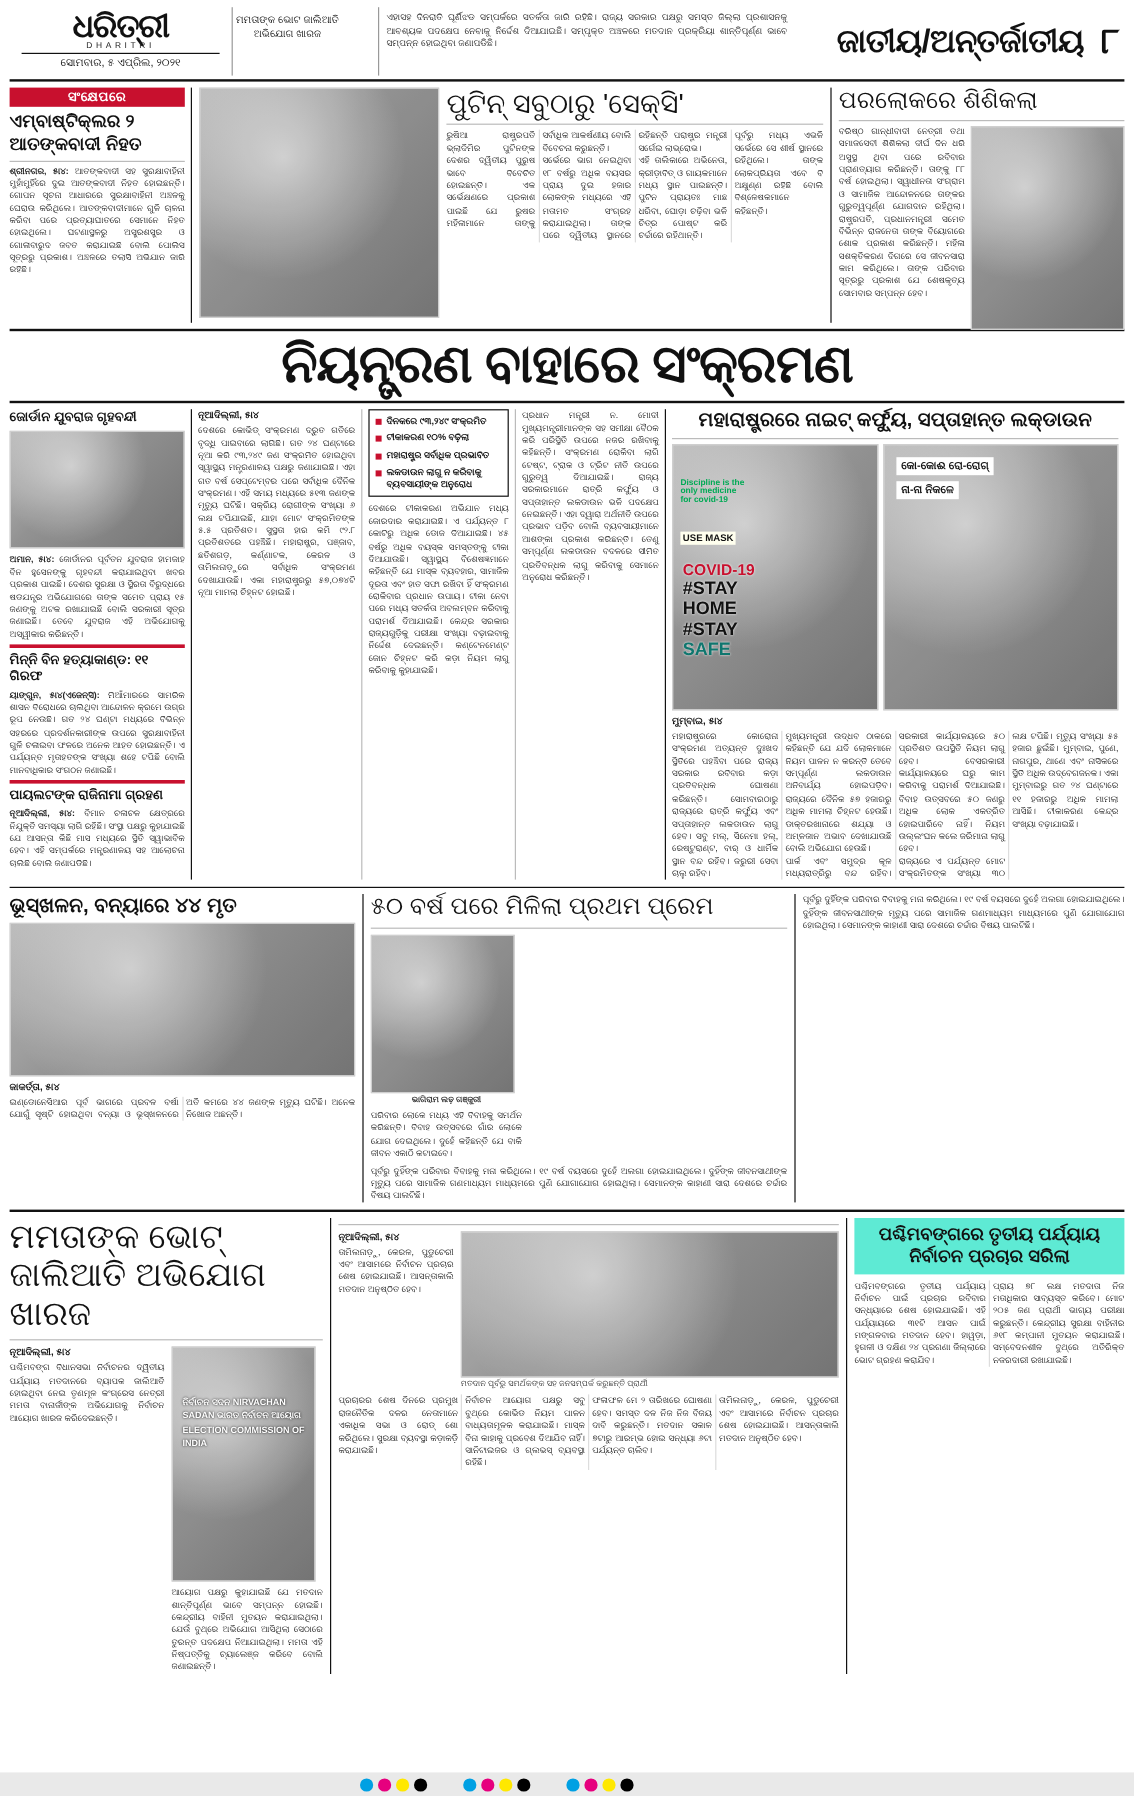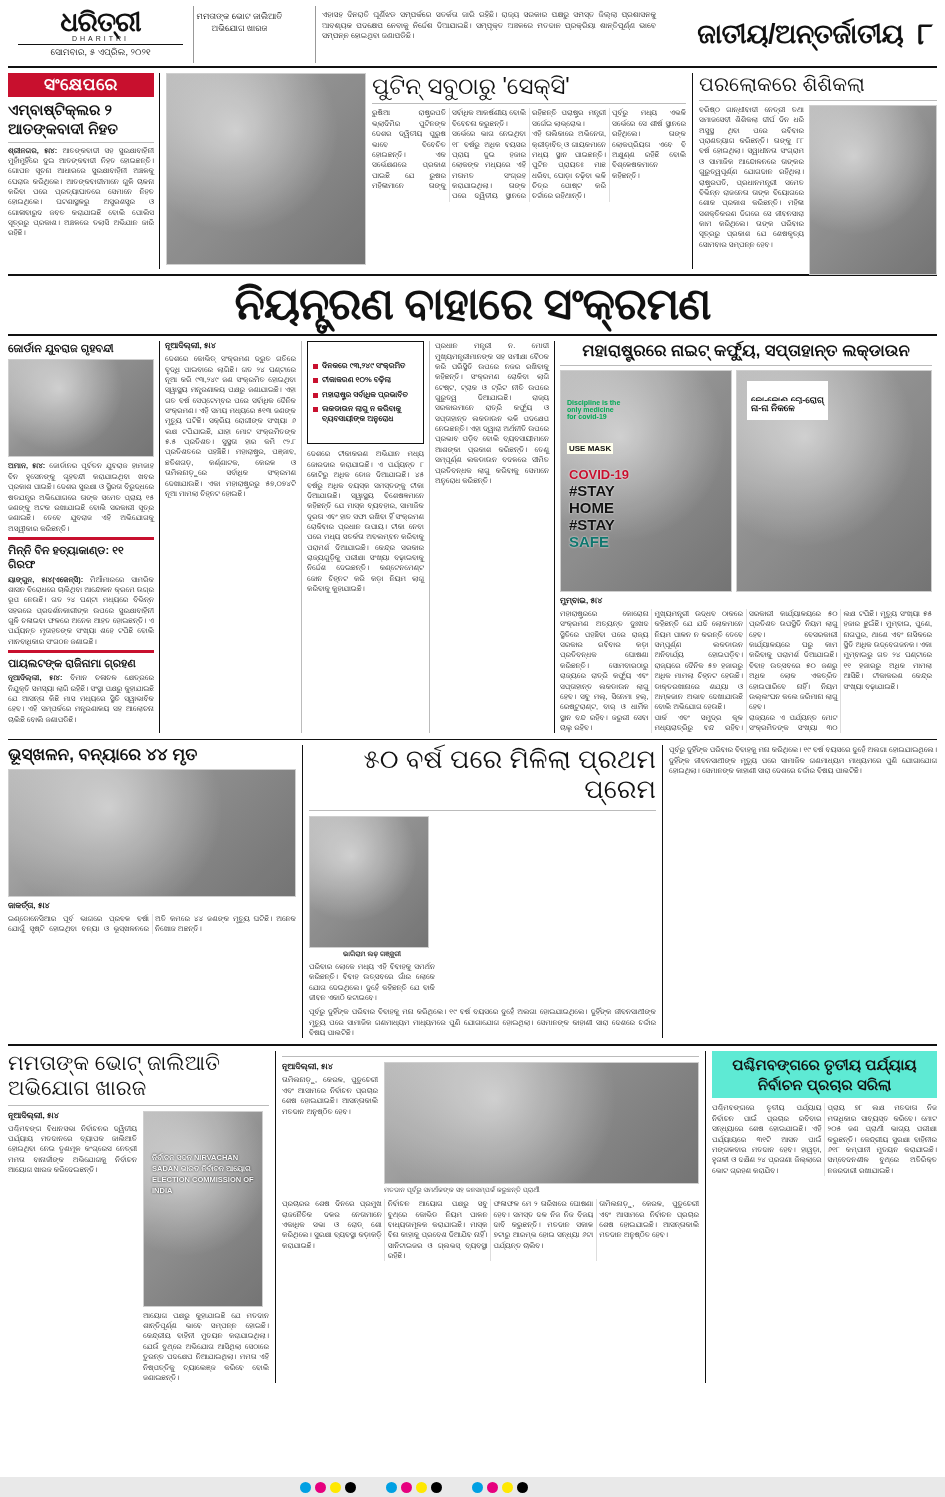--- a/index.html
+++ b/index.html
@@ -72,21 +72,21 @@
     opacity: .95;
   }
   .photo .cap-in { position: relative; z-index: 2; }
 
   
   .toprow { display: flex; margin-top: 5px; height: 196px; }
   .top-left {
     width: 152px; padding-right: 5px; border-right: 1px solid #111;
   }
   .sanksepare {
-    background: #c8102e; color: #fff; font-size: 17px; font-weight: bold;
+    background: #c8102e; color: #fff; font-size: 11px; font-weight: bold;
     text-align: center; padding: 2px 0; letter-spacing: .5px;
   }
   .brief-title { font-size: 15px; font-weight: bold; line-height: 1.25; margin: 4px 0 3px; }
   .top-mid { flex: 1; padding: 0 6px; display: flex; }
   .putin-photo { width: 200px; height: 192px; }
   .putin-text { flex: 1; padding-left: 6px; }
   .top-right { width: 245px; padding-left: 6px; border-left: 1px solid #111; }
 
   
   .banner {
@@ -96,21 +96,21 @@
 
   
   .main { display: flex; margin-top: 5px; }
   .col { padding: 0 5px; }
   .c1 { width: 152px; border-right: 1px solid #111; padding-left: 0; }
   .c2 { width: 142px; border-right: 1px solid #bbb; }
   .c3 { width: 128px; border-right: 1px solid #bbb; }
   .c4 { width: 125px; border-right: 1px solid #111; }
   .c5 { flex: 1; }
 
-  .kv-box { border: 1px solid #111; padding: 19px 5px; margin-bottom: 5px; }
+  .kv-box { border: 1px solid #111; padding: 4px 5px; margin-bottom: 5px; }
   .kv-item { font-size: 7.6px; font-weight: bold; line-height: 1.35; margin-bottom: 4px; position: relative; padding-left: 9px; }
   .kv-item:last-child { margin-bottom: 0; }
   .kv-item::before {
     content: ""; position: absolute; left: 0; top: 3px;
     width: 5px; height: 5px; background: #c8102e;
   }
 
   .headshot { width: 100%; height: 98px; }
 
   .covid-head { font-size: 16.5px; font-weight: bold; text-align: center; line-height: 1.2; }
@@ -268,21 +268,21 @@
             <span>COVID-19</span><br>
             <span style="color:#111;font-size:15px">#STAY</span><br>
             <span style="color:#111;font-size:15px">HOME</span><br>
             <span style="color:#111;font-size:15px">#STAY</span><br>
             <span style="color:#0f766e;font-size:15px">SAFE</span>
           </div>
           <div class="cap-in" style="position:absolute;left:6px;top:72px;color:#111;font-size:8px;font-weight:bold;z-index:3;background:#ffe;padding:1px 2px">USE MASK</div>
           <div class="cap-in" style="position:absolute;left:6px;top:28px;color:#0a5;font-size:7px;font-weight:bold;z-index:3;width:54px">Discipline is the only medicine for covid-19</div>
         </div>
         <div class="photo covid-photo-r">
-          <div class="cap-in" style="position:absolute;left:10px;top:10px;background:#fff;color:#111;font-size:9px;font-weight:bold;padding:14px 4px;z-index:3">କୋ-କୋଈ ରୋ-ରୋଗ୍‌</div>
+          <div class="cap-in" style="position:absolute;left:10px;top:10px;background:#fff;color:#111;font-size:9px;font-weight:bold;padding:2px 4px;z-index:3">କୋ-କୋଈ ରୋ-ରୋଗ୍‌</div>
           <div class="cap-in" style="position:absolute;left:10px;top:30px;background:#fff;color:#111;font-size:9px;font-weight:bold;padding:2px 4px;z-index:3">ନା-ନା ନିକଳେ</div>
         </div>
       </div>
       <div class="dateline" style="margin-top:4px">ମୁମ୍ବାଇ, ୫ା୪</div>
       <div class="four-col">
         <div class="body-text">ମହାରାଷ୍ଟ୍ରରେ କୋରୋନା ସଂକ୍ରମଣ ଅତ୍ୟନ୍ତ ଦୁଃଖଦ ସ୍ଥିତିରେ ପହଞ୍ଚିବା ପରେ ରାଜ୍ୟ ସରକାର ରବିବାର କଡ଼ା ପ୍ରତିବନ୍ଧକ ଘୋଷଣା କରିଛନ୍ତି। ସୋମବାରଠାରୁ ରାଜ୍ୟରେ ରାତ୍ରି କର୍ଫ୍ୟୁ ଏବଂ ସପ୍ତାହାନ୍ତ ଲକଡାଉନ ଲାଗୁ ହେବ। ସବୁ ମଲ୍‌, ସିନେମା ହଲ୍‌, ରେଷ୍ଟୁରାଣ୍ଟ, ବାର୍‌ ଓ ଧାର୍ମିକ ସ୍ଥାନ ବନ୍ଦ ରହିବ। ଜରୁରୀ ସେବା ଚାଲୁ ରହିବ।</div>
         <div class="body-text">ମୁଖ୍ୟମନ୍ତ୍ରୀ ଉଦ୍ଧବ ଠାକରେ କହିଛନ୍ତି ଯେ ଯଦି ଲୋକମାନେ ନିୟମ ପାଳନ ନ କରନ୍ତି ତେବେ ସମ୍ପୂର୍ଣ୍ଣ ଲକଡାଉନ ଅନିବାର୍ଯ୍ୟ ହୋଇପଡ଼ିବ। ରାଜ୍ୟରେ ଦୈନିକ ୫୭ ହଜାରରୁ ଅଧିକ ମାମଲା ଚିହ୍ନଟ ହେଉଛି। ଡାକ୍ତରଖାନାରେ ଶଯ୍ୟା ଓ ଅମ୍ଳଜାନ ଅଭାବ ଦେଖାଯାଉଛି ବୋଲି ଅଭିଯୋଗ ହେଉଛି।</div>
         <div class="body-text">ପାର୍କ ଏବଂ ସମୁଦ୍ର କୂଳ ମଧ୍ୟରାତ୍ରିରୁ ବନ୍ଦ ରହିବ। ସରକାରୀ କାର୍ଯ୍ୟାଳୟରେ ୫୦ ପ୍ରତିଶତ ଉପସ୍ଥିତି ନିୟମ ଲାଗୁ ହେବ। ବେସରକାରୀ କାର୍ଯ୍ୟାଳୟରେ ଘରୁ କାମ କରିବାକୁ ପରାମର୍ଶ ଦିଆଯାଇଛି। ବିବାହ ଉତ୍ସବରେ ୫୦ ଜଣରୁ ଅଧିକ ଲୋକ ଏକତ୍ରିତ ହୋଇପାରିବେ ନାହିଁ। ନିୟମ ଉଲ୍ଲଂଘନ କଲେ ଜରିମାନା ଲାଗୁ ହେବ।</div>
         <div class="body-text">ରାଜ୍ୟରେ ଏ ପର୍ଯ୍ୟନ୍ତ ମୋଟ ସଂକ୍ରମିତଙ୍କ ସଂଖ୍ୟା ୩୦ ଲକ୍ଷ ଟପିଛି। ମୃତ୍ୟୁ ସଂଖ୍ୟା ୫୫ ହଜାର ଛୁଇଁଛି। ମୁମ୍ବାଇ, ପୁଣେ, ନାଗପୁର, ଥାଣେ ଏବଂ ନାସିକରେ ସ୍ଥିତି ଅଧିକ ଉଦ୍‌ବେଗଜନକ। ଏକା ମୁମ୍ବାଇରୁ ଗତ ୨୪ ଘଣ୍ଟାରେ ୧୧ ହଜାରରୁ ଅଧିକ ମାମଲା ଆସିଛି। ଟୀକାକରଣ କେନ୍ଦ୍ର ସଂଖ୍ୟା ବଢ଼ାଯାଇଛି।</div>
       </div>
@@ -293,41 +293,41 @@
     <div class="s2a">
       <div class="hl-m">ଭୂସ୍ଖଳନ, ବନ୍ୟାରେ ୪୪ ମୃତ</div>
       <div class="photo landslide-photo"></div>
       <div class="dateline" style="margin-top:4px">ଜାକର୍ତ୍ତା, ୫ା୪</div>
       <div class="two-col">
         <div class="body-text">ଇଣ୍ଡୋନେସିଆର ପୂର୍ବ ଭାଗରେ ପ୍ରବଳ ବର୍ଷା ଯୋଗୁଁ ସୃଷ୍ଟି ହୋଇଥିବା ବନ୍ୟା ଓ ଭୂସ୍ଖଳନରେ ଅତି କମରେ ୪୪ ଜଣଙ୍କ ମୃତ୍ୟୁ ଘଟିଛି। ଅନେକ ନିଖୋଜ ଅଛନ୍ତି।</div>
       </div>
     </div>
 
     <div class="s2b">
-      <div class="hl-l" style="font-size:26px;text-align:right">୫୦ ବର୍ଷ ପରେ ମିଳିଲା ପ୍ରଥମ ପ୍ରେମ</div>
+      <div class="hl-l" style="font-size:20px;text-align:left">୫୦ ବର୍ଷ ପରେ ମିଳିଲା ପ୍ରଥମ ପ୍ରେମ</div>
       <div class="hairline" style="margin:5px 0"></div>
       <div style="display:flex;gap:6px">
         <div style="width:126px">
           <div class="photo old-man-photo"></div>
           <div class="caption" style="text-align:center;font-weight:bold">ଭାଗିରାମ ଲଢ଼ ଗଞ୍ଜୁରୀ</div>
           <div class="body-text" style="margin-top:3px">ପରିବାର ଲୋକେ ମଧ୍ୟ ଏହି ବିବାହକୁ ସମର୍ଥନ କରିଛନ୍ତି। ବିବାହ ଉତ୍ସବରେ ଗାଁର ଲୋକେ ଯୋଗ ଦେଇଥିଲେ। ଦୁହେଁ କହିଛନ୍ତି ଯେ ବାକି ଜୀବନ ଏକାଠି କଟାଇବେ।</div>
         </div>
       </div>
       <div class="body-text" style="margin-top:4px">ପୂର୍ବରୁ ଦୁହିଁଙ୍କ ପରିବାର ବିବାହକୁ ମନା କରିଥିଲେ। ୧୯ ବର୍ଷ ବୟସରେ ଦୁହେଁ ଅଲଗା ହୋଇଯାଇଥିଲେ। ଦୁହିଁଙ୍କ ଜୀବନସାଥୀଙ୍କ ମୃତ୍ୟୁ ପରେ ସାମାଜିକ ଗଣମାଧ୍ୟମ ମାଧ୍ୟମରେ ପୁଣି ଯୋଗାଯୋଗ ହୋଇଥିଲା। ସେମାନଙ୍କ କାହାଣୀ ସାରା ଦେଶରେ ଚର୍ଚ୍ଚାର ବିଷୟ ପାଲଟିଛି।</div>
     </div>
 
     <div class="s2c">
       <div class="body-text">ପୂର୍ବରୁ ଦୁହିଁଙ୍କ ପରିବାର ବିବାହକୁ ମନା କରିଥିଲେ। ୧୯ ବର୍ଷ ବୟସରେ ଦୁହେଁ ଅଲଗା ହୋଇଯାଇଥିଲେ। ଦୁହିଁଙ୍କ ଜୀବନସାଥୀଙ୍କ ମୃତ୍ୟୁ ପରେ ସାମାଜିକ ଗଣମାଧ୍ୟମ ମାଧ୍ୟମରେ ପୁଣି ଯୋଗାଯୋଗ ହୋଇଥିଲା। ସେମାନଙ୍କ କାହାଣୀ ସାରା ଦେଶରେ ଚର୍ଚ୍ଚାର ବିଷୟ ପାଲଟିଛି।</div>
     </div>
   </div>
 
   <div class="sec3">
 
     <div class="s3a">
-      <div class="hl-l" style="font-size:21px">ମମତାଙ୍କ ଭୋଟ୍ ଜାଲିଆତି ଅଭିଯୋଗ ଖାରଜ</div>
+      <div class="hl-l" style="font-size:28px">ମମତାଙ୍କ ଭୋଟ୍ ଜାଲିଆତି ଅଭିଯୋଗ ଖାରଜ</div>
       <div class="hairline" style="margin:5px 0"></div>
       <div style="display:flex;gap:6px">
         <div style="flex:1">
           <div class="dateline">ନୂଆଦିଲ୍ଲୀ, ୫ା୪</div>
           <div class="body-text">ପଶ୍ଚିମବଙ୍ଗ ବିଧାନସଭା ନିର୍ବାଚନର ଦ୍ୱିତୀୟ ପର୍ଯ୍ୟାୟ ମତଦାନରେ ବ୍ୟାପକ ଜାଲିଆତି ହୋଇଥିବା ନେଇ ତୃଣମୂଳ କଂଗ୍ରେସ ନେତ୍ରୀ ମମତା ବାନାର୍ଜୀଙ୍କ ଅଭିଯୋଗକୁ ନିର୍ବାଚନ ଆୟୋଗ ଖାରଜ କରିଦେଇଛନ୍ତି।</div>
         </div>
         <div style="width:126px">
           <div class="photo ec-photo">
             <div class="cap-in" style="position:absolute;left:8px;top:40px;color:#fff;font-size:7.5px;font-weight:bold;line-height:1.5;z-index:3;text-shadow:0 0 2px #000">ନିର୍ବାଚନ ସଦନ NIRVACHAN SADAN ଭାରତ ନିର୍ବାଚନ ଆୟୋଗ ELECTION COMMISSION OF INDIA</div>
           </div>

